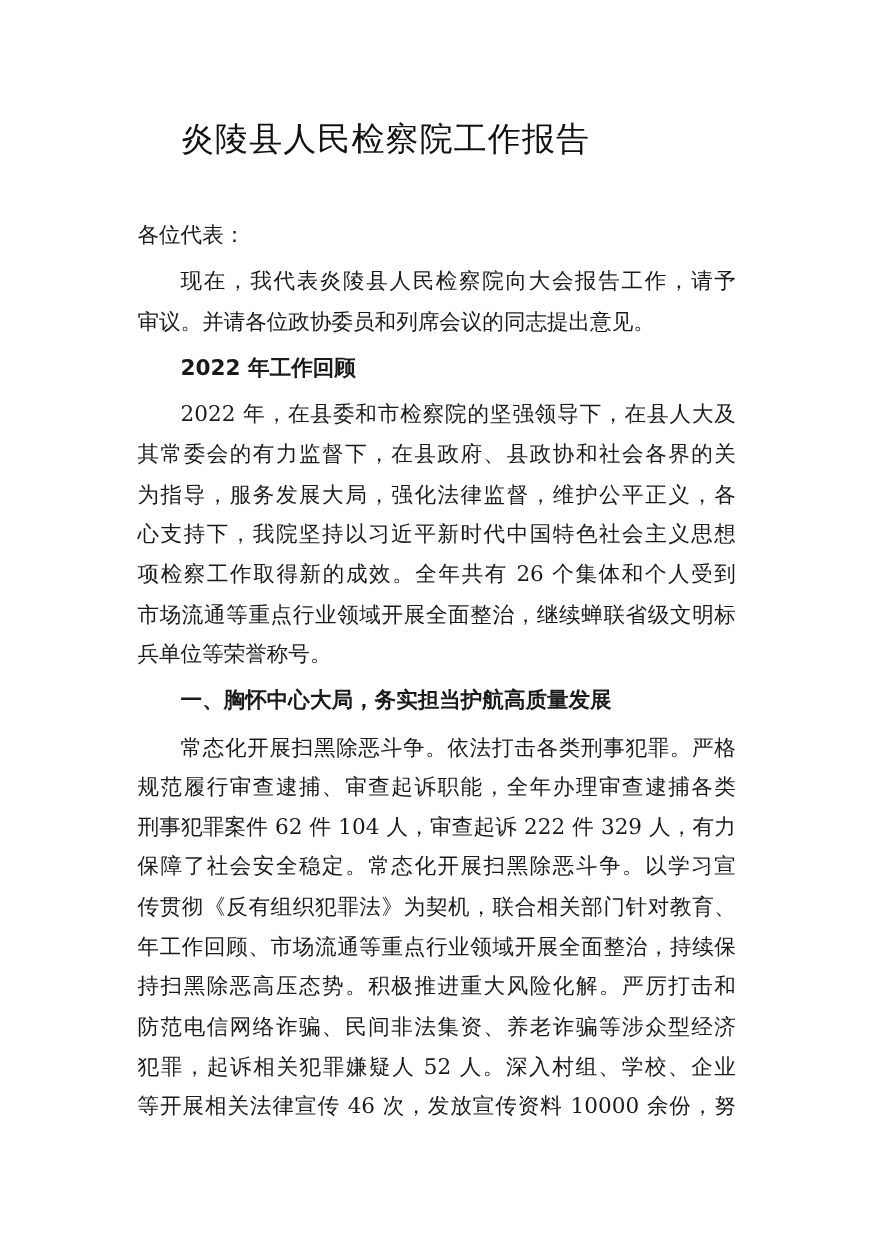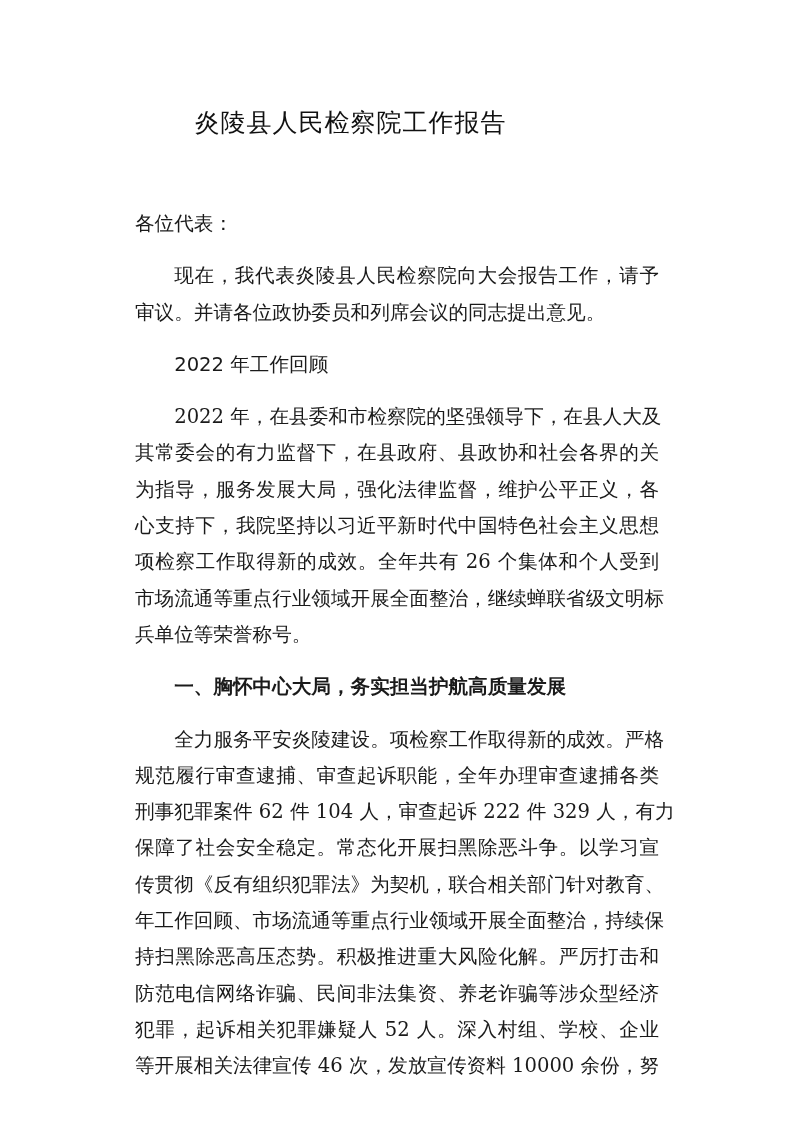--- a/index.html
+++ b/index.html
@@ -4,33 +4,34 @@
   <style>
     html, body { margin: 0; padding: 0; background: #ffffff; }
     body { width: 793px; height: 1122px; position: relative; overflow: hidden; }
     .page {
       position: absolute; left: 0; top: 0; width: 793px; height: 1122px;
       background: #ffffff; color: #1a1a1a;
     }
     .title {
       position: absolute; left: 0; top: 106px; width: 701px; text-align: center;
       font-family: Liberation Serif, serif;
-      font-size: 25px; letter-spacing: 1px; color: #111;
+      font-size: 30px; letter-spacing: 1px; color: #111;
     }
     .body {
       position: absolute; left: 119px; top: 190px; width: 556px;
       font-family: "DejaVu Serif", "Liberation Serif", serif;
       font-size: 19.6px; line-height: 36.3px; color: #1a1a1a;
       text-align: justify; text-justify: inter-character;
     }
-    .body p { margin: 16px; }
+    .body p { margin: 6px; }
     .indent { text-indent: 2em; }
     .heading {
       font-family: "DejaVu Sans", "Liberation Sans", sans-serif;
       text-indent: 2em;
+      font-weight: bold;
     }
     .heading.bold { font-weight: bold; }
     .line { display: block; text-align-last: justify; white-space: nowrap; }
     .line.last { text-align-last: left; }
   </style>
 </head>
 <body>
 
 <div class="page">
   <div class="title">炎陵县人民检察院工作报告</div>
@@ -57,21 +58,21 @@
       <span class="line">项检察工作取得新的成效。全年共有 26 个集体和个人受到</span>
       <span class="line">市场流通等重点行业领域开展全面整治，继续蝉联省级文明标</span>
       <span class="line last">兵单位等荣誉称号。</span>
     </p>
 
     <p class="heading bold">
       <span>一、胸怀中心大局，务实担当护航高质量发展</span>
     </p>
 
     <p>
-      <span class="line" style="text-indent:2em">全力服务平安炎陵建设。项检察工作取得新的成效。严格</span>
+      <span class="line" style="text-indent:2em">常态化开展扫黑除恶斗争。依法打击各类刑事犯罪。严格</span>
       <span class="line">规范履行审查逮捕、审查起诉职能，全年办理审查逮捕各类</span>
       <span class="line">刑事犯罪案件 62 件 104 人，审查起诉 222 件 329 人，有力</span>
       <span class="line">保障了社会安全稳定。常态化开展扫黑除恶斗争。以学习宣</span>
       <span class="line">传贯彻《反有组织犯罪法》为契机，联合相关部门针对教育、</span>
       <span class="line">年工作回顾、市场流通等重点行业领域开展全面整治，持续保</span>
       <span class="line">持扫黑除恶高压态势。积极推进重大风险化解。严厉打击和</span>
       <span class="line">防范电信网络诈骗、民间非法集资、养老诈骗等涉众型经济</span>
       <span class="line">犯罪，起诉相关犯罪嫌疑人 52 人。深入村组、学校、企业</span>
       <span class="line">等开展相关法律宣传 46 次，发放宣传资料 10000 余份，努</span>
     </p>

